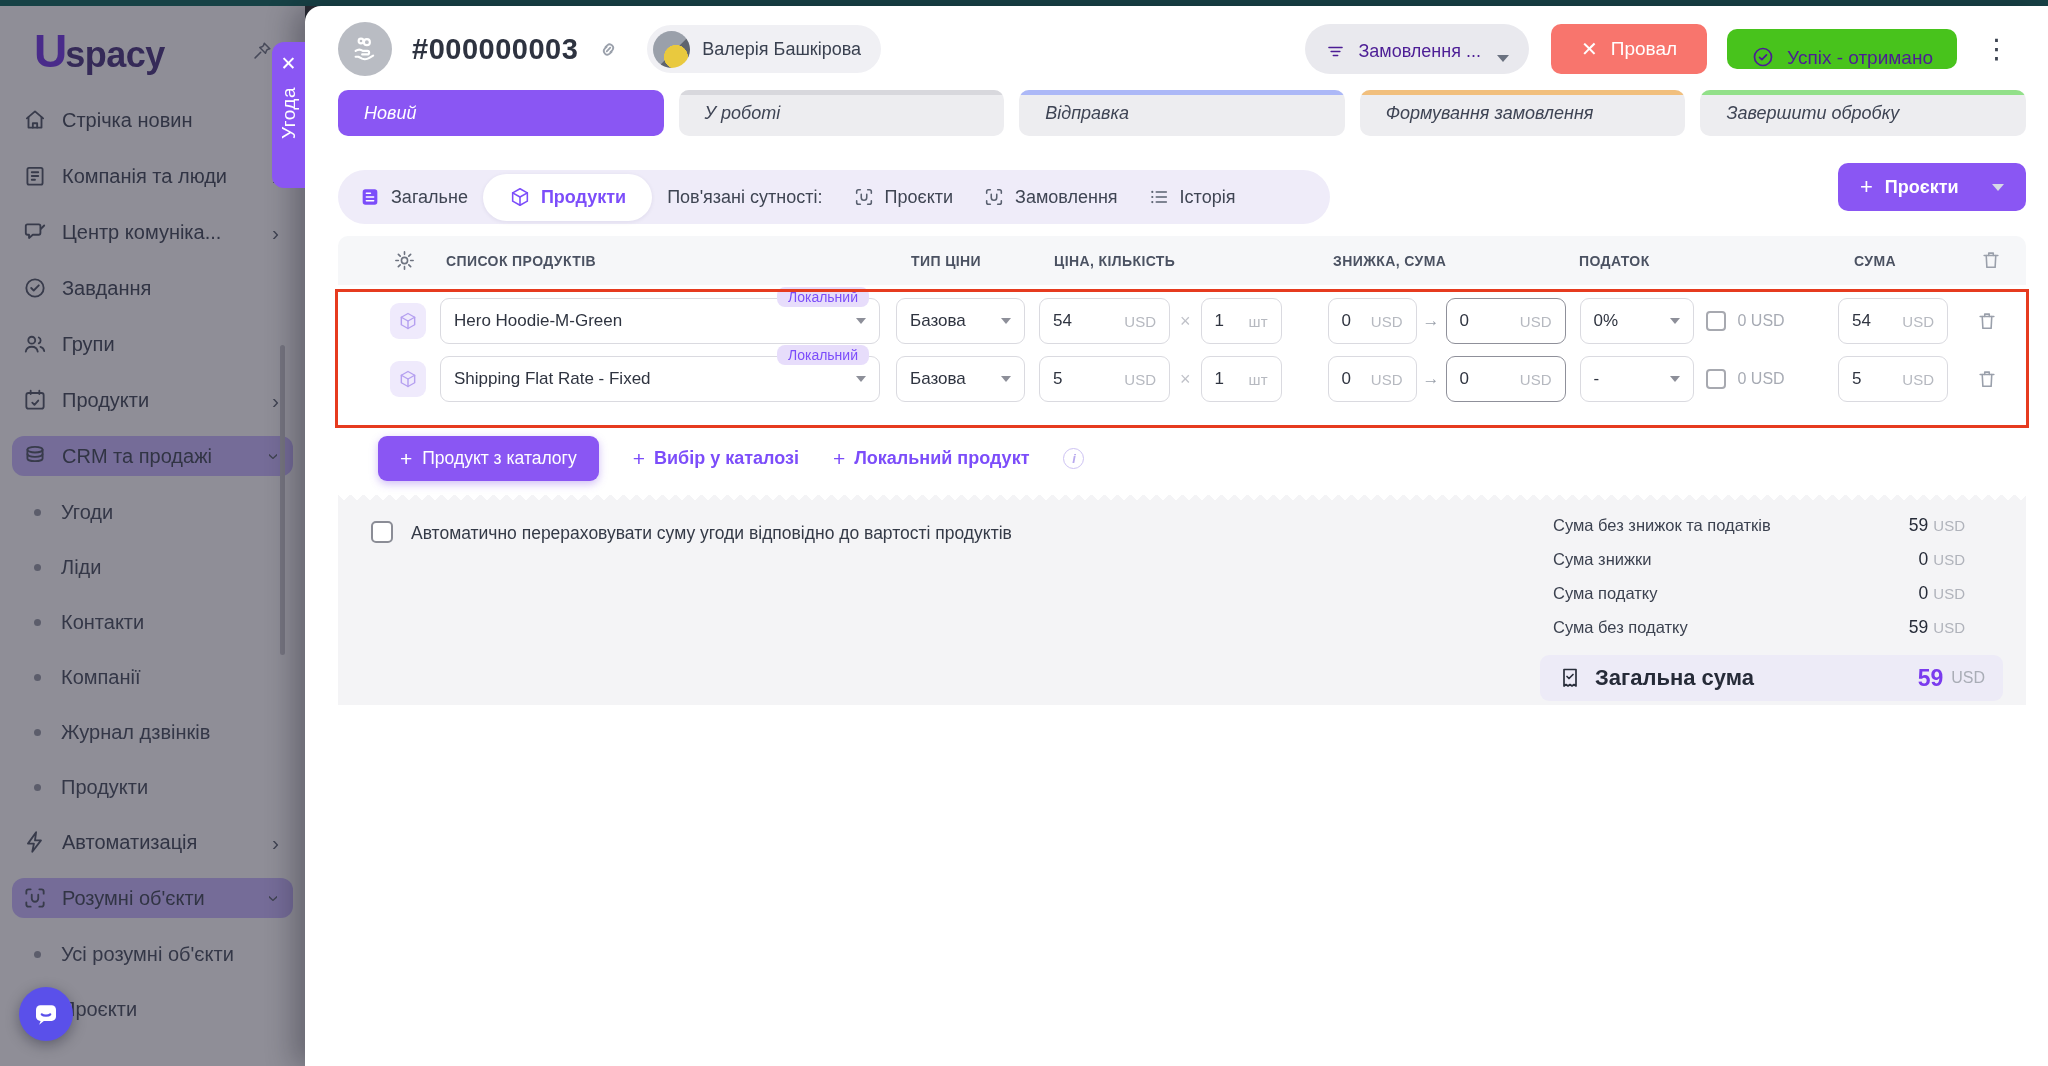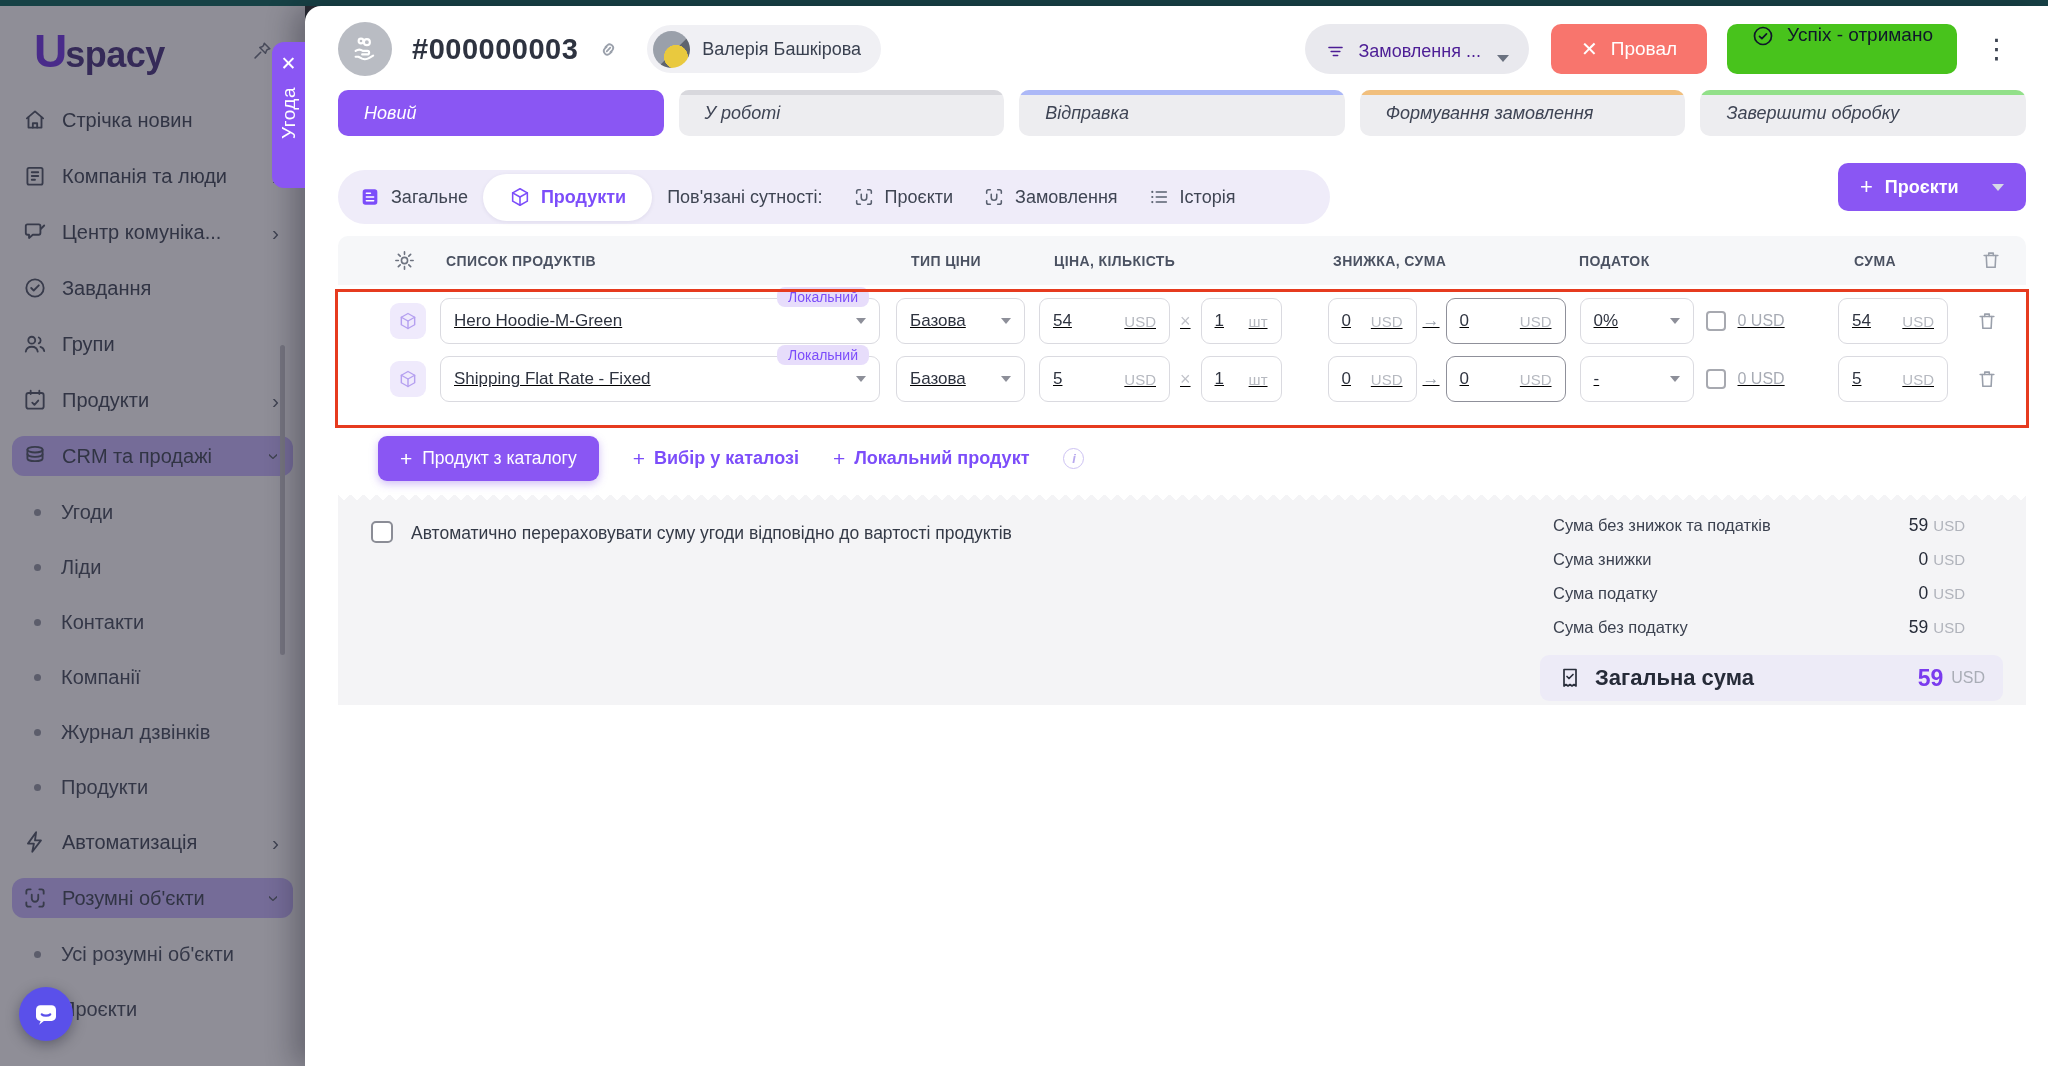--- a/index.html
+++ b/index.html
@@ -47,21 +47,21 @@
   .owner-chip { margin-left:26px; display:flex; align-items:center; background:#f0f0f4; border-radius:26px; padding:5px 20px 5px 6px; height:48px; }
   .owner-avatar { width:37px; height:37px; border-radius:50%; flex:none;
     background:radial-gradient(circle at 62% 70%, #e9c93e 0 34%, transparent 35%), linear-gradient(135deg,#9aa0aa 0 55%, #5f646e 56%); }
   .owner-name { font-size:18px; color:#3a4150; margin-left:12px; }
   .hdr-spacer { flex:1; }
   .funnel-pill { display:flex; align-items:flex-end; background:#e9e9ee; border-radius:25px; height:50px; padding:12px 20px; color:#4c1d95; }
   .funnel-pill .lbl { font-size:18px; margin-left:12px; }
   .tri-down { width:0; height:0; border-left:6px solid transparent; border-right:6px solid transparent; border-top:7px solid #6b7280; margin-left:16px; }
   .btn-fail { margin-left:22px; display:flex; align-items:center; background:#f8756d; color:#fff; border-radius:10px; height:50px; padding:0 30px; font-size:19px; }
   .btn-fail .x { font-size:20px; margin-right:13px; }
-  .btn-success { margin-left:20px; display:flex; align-items:flex-start; background:#48c31c; color:#0f172a; border-radius:10px; height:50px; padding:0 24px; font-size:19px; }
+  .btn-success { margin-left:20px; display:flex; align-items:flex-end; background:#48c31c; color:#4c1d95; border-radius:10px; height:40px; padding:0 24px; font-size:19px; }
   .btn-success .cc { margin-right:12px; }
   .kebab { margin-left:26px; font-size:27px; color:#3c4350; line-height:1; }
 
   
   .stages { position:absolute; top:84px; left:33px; right:22px; height:46px; display:flex; gap:15px; }
   .stage { flex:1; position:relative; background:#ededf0; border-radius:10px; overflow:hidden; display:flex; align-items:center; padding-left:26px; font-size:18px; color:#3e4454;font-style:italic; }
   .stage::before { content:""; position:absolute; top:0; left:0; right:0; height:5px; }
   .stage.s1 { background:#8a56f3; color:#fff; }
   .stage.s2::before { background:#d8d8dd; }
   .stage.s3::before { background:#acb8f7; }
@@ -79,21 +79,21 @@
   .projects-btn .tri { width:0; height:0; border-left:6px solid transparent; border-right:6px solid transparent; border-top:7px solid #d6d9e6; margin-left:auto; }
 
   
   .table-head { position:absolute; top:230px; left:33px; right:22px; height:49px; background:#f6f7f9; border-radius:10px 10px 0 0; }
   .th { position:absolute; top:17px; font-size:14px; font-weight:700; letter-spacing:.4px; color:#4b5262; }
   .gear { position:absolute; left:55px; top:13px; color:#6d7380; }
   .head-trash { position:absolute; left:1642px; top:13px; color:#9aa0ab; }
 
   .red-box { position:absolute; left:30px; top:283px; width:1694px; height:139px; border:3px solid #e63b1f; z-index:30; pointer-events:none; }
 
-  .prow { position:absolute; left:85px; right:50px; height:48px; display:flex; align-items:center;text-decoration:underline; }
+  .prow { position:absolute; left:85px; right:50px; height:48px; display:flex; align-items:center; }
   .prow.r1 { top:291px; } .prow.r2 { top:349px; }
   .pr-icon { width:36px; height:36px; border-radius:9px; background:#efeafc; color:#b5a0f0; display:flex; align-items:center; justify-content:center; margin-right:14px; flex:none; }
   .fld { height:46px; background:#fff; border:1.5px solid #dadae0; border-radius:9px; display:flex; align-items:center; padding:0 13px; flex:none; }
   .fld .val { font-size:17px; color:#2f3440; white-space:nowrap; }
   .fld .sfx { margin-left:auto; font-size:15px; color:#b6b9c0; }
   .caret { width:0; height:0; border-left:5px solid transparent; border-right:5px solid transparent; border-top:6px solid #8d8f99; margin-left:auto; }
   .fld.name { width:440px; position:relative; }
   .badge { position:absolute; top:-12px; right:10px; background:#e7ddfb; color:#7c4dfa; font-size:14px; padding:2px 11px; border-radius:8px; }
   .fld.ptype { width:129px; margin-left:16px; }
   .fld.price { width:131px; margin-left:14px; }

